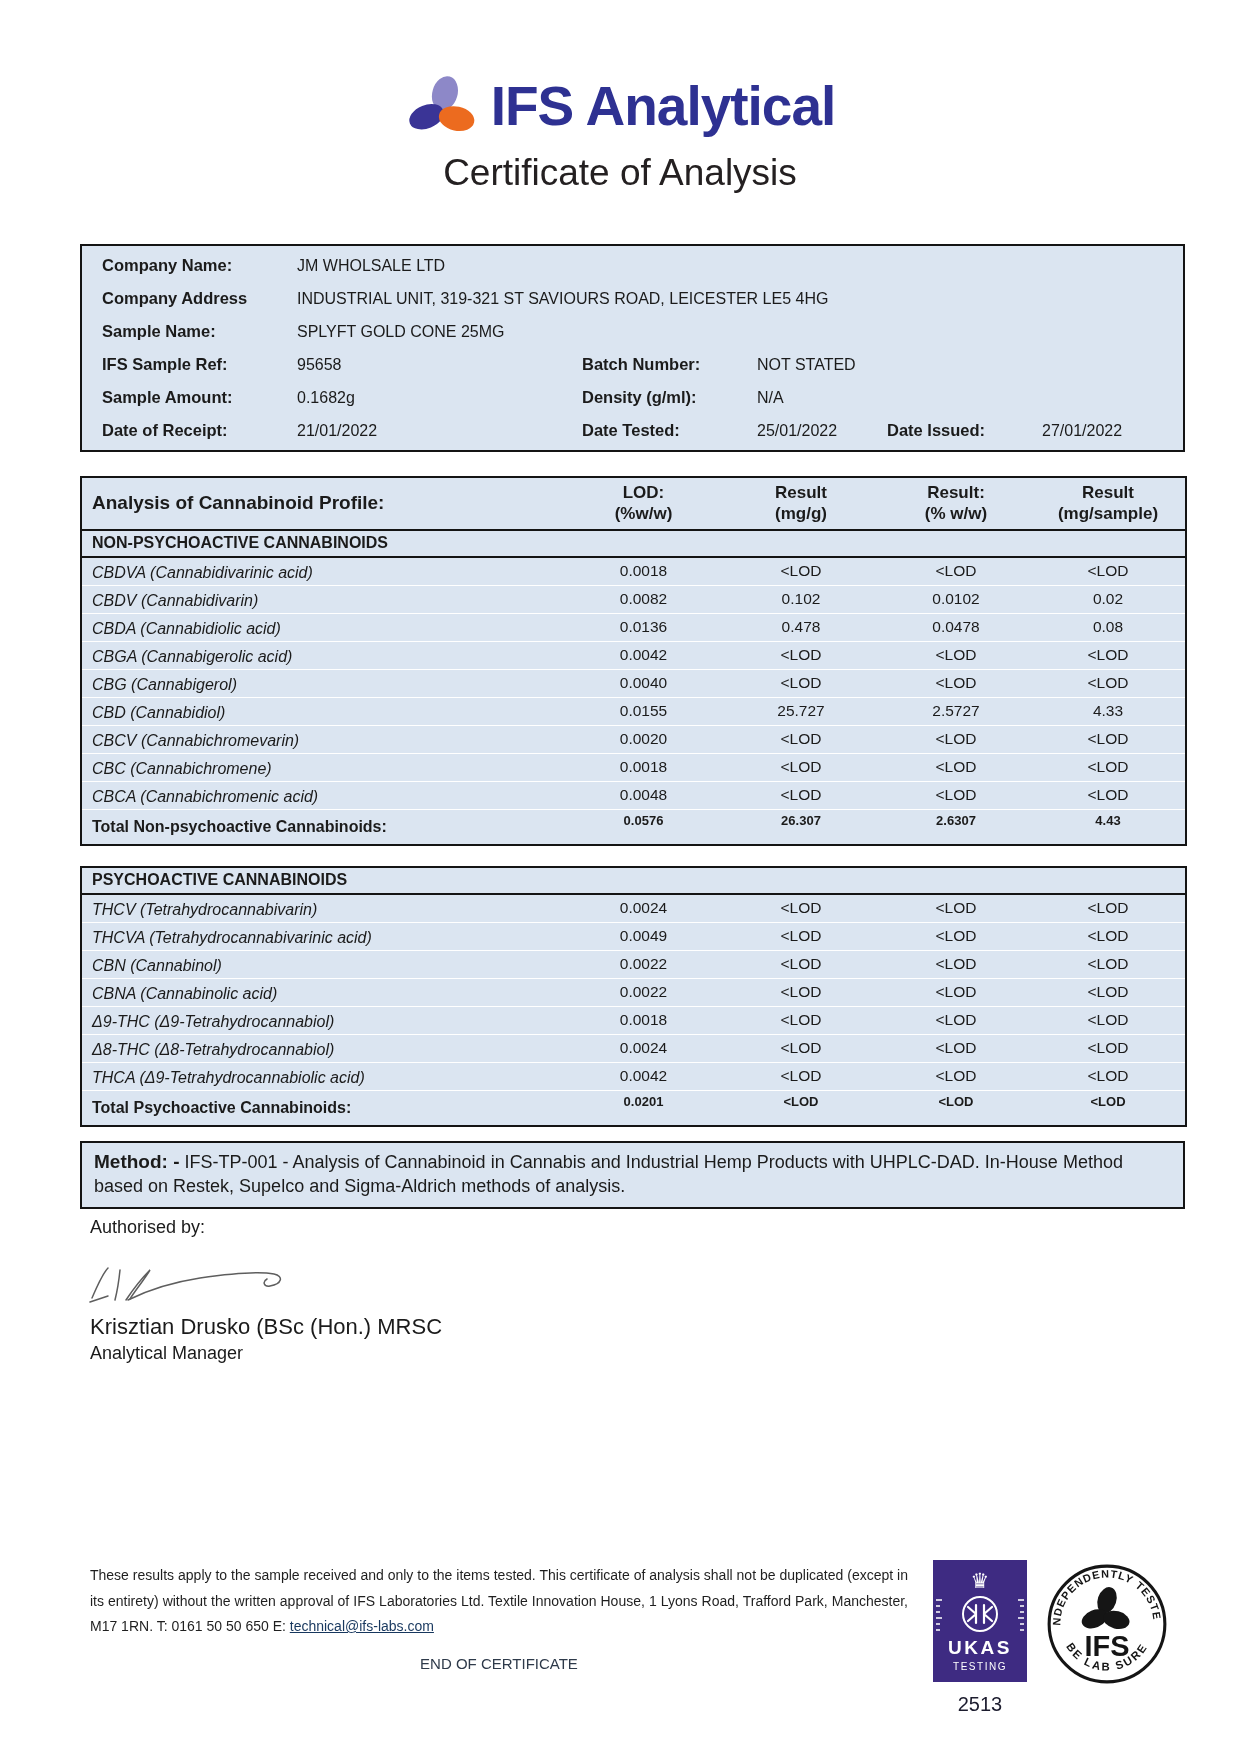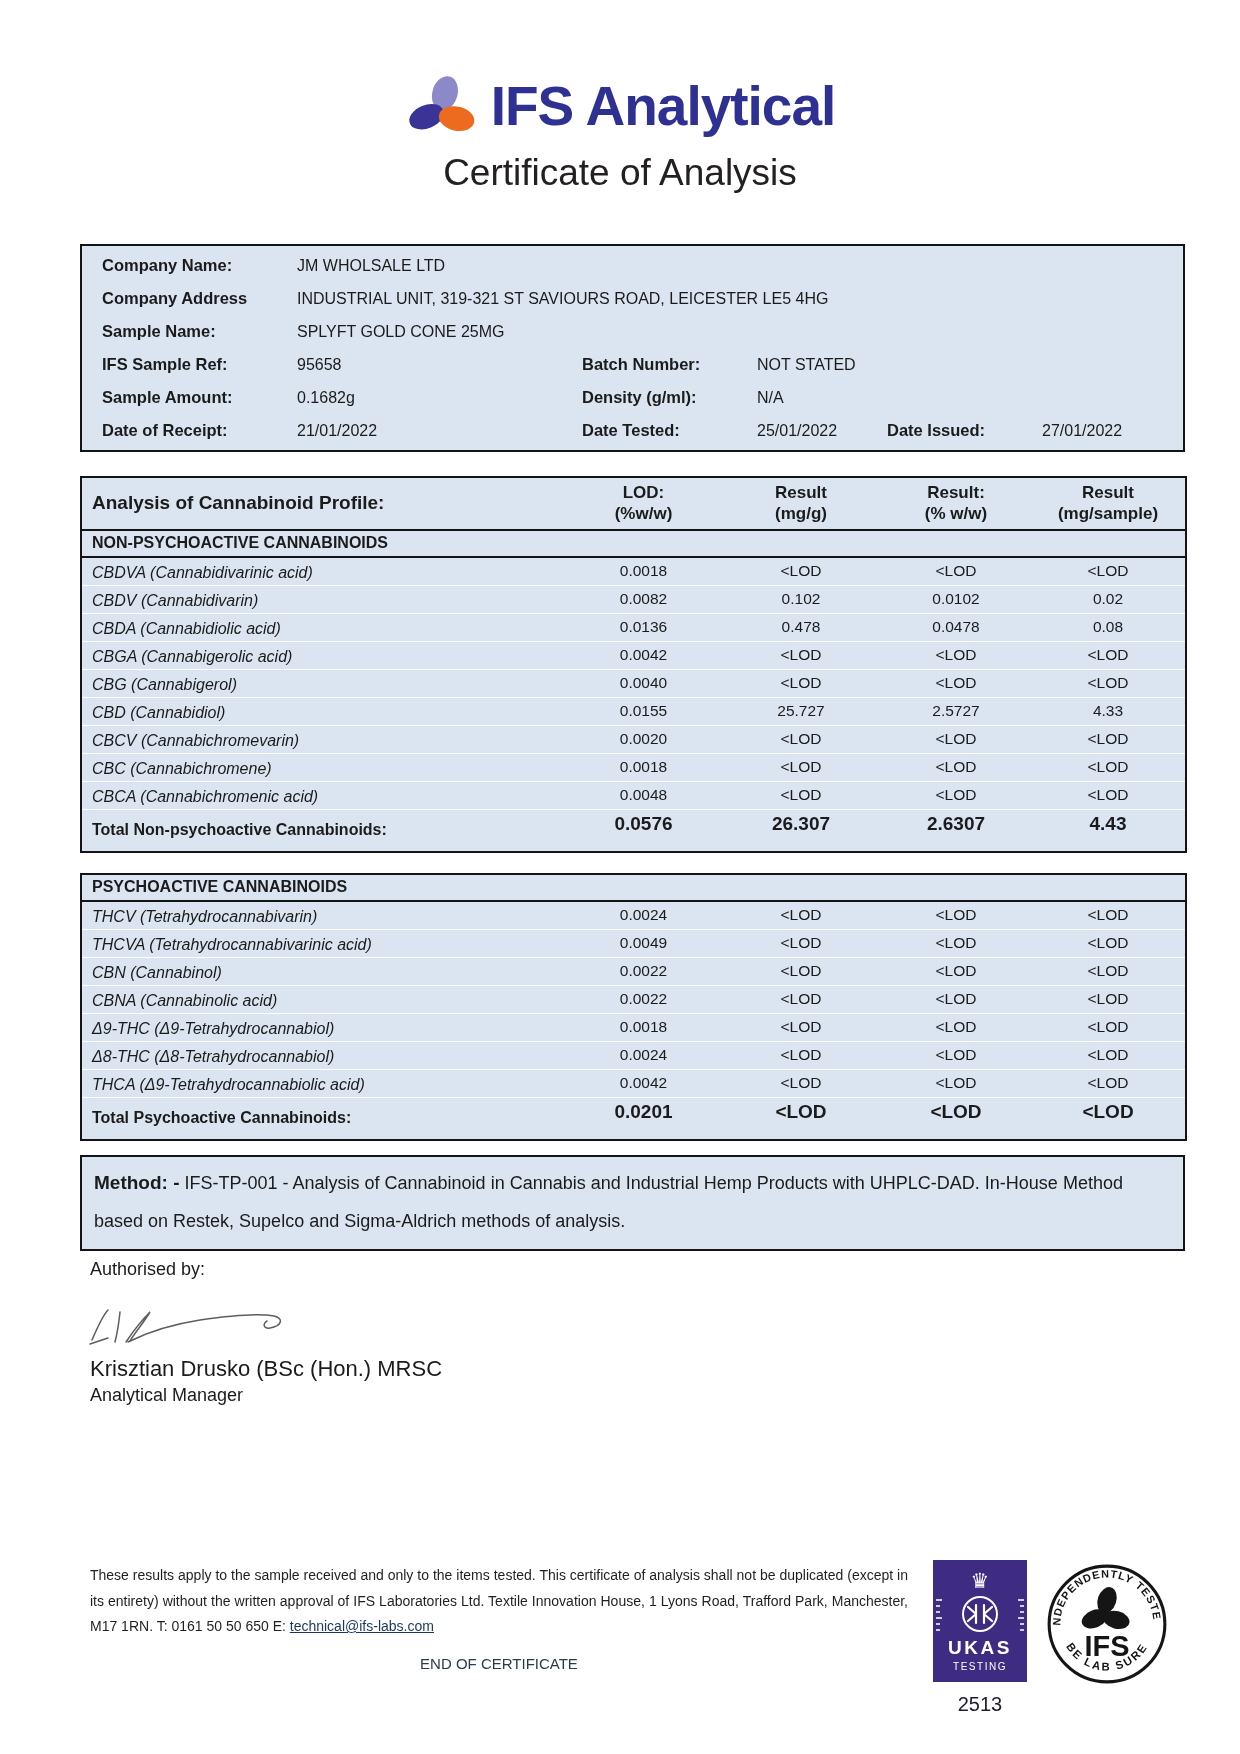--- a/index.html
+++ b/index.html
@@ -25,25 +25,25 @@
   .head-row th{border-bottom:2.5px solid #141414;vertical-align:middle;padding:4px 0 5px;}
   .head-row .tt{text-align:left;padding-left:10px;font-size:19px;font-weight:700;}
   .head-row .ch{font-size:17px;font-weight:700;line-height:21px;text-align:center;}
   .section-row td{border-bottom:2.5px solid #141414;font-weight:700;font-size:16px;
                   padding:3px 0 4px 10px;}
   .dr td{border-top:1px solid #ffffff;}
   .dr .a{font-size:16px;padding:6px 0 3px 10px;font-style:italic;}
   .dr .n{font-size:15.5px;text-align:center;padding:2.5px 0 3px;}
   .total-row td{border-top:1px solid #ffffff;font-weight:700;}
   .total-row .a{font-size:16px;padding:3px 0 4px 10px;}
-  .total-row .n{font-size:19px;text-align:center;padding:3px 0 16px;}
+  .total-row .n{font-size:13px;text-align:center;padding:3px 0 16px;}
   .t2{margin-top:20px;}
   
   .method{box-sizing:border-box;margin:14px 0 0 80px;width:1105px;border:2.5px solid #141414;
-          background:#dbe5f1;padding:7px 12px 9px;font-size:18px;line-height:38px;}
+          background:#dbe5f1;padding:7px 12px 9px;font-size:18px;line-height:24px;}
   .method .mlabel{font-weight:700;font-size:19px;}
   
   .auth-label{margin:8px 0 0 90px;font-size:18px;}
   .sig{margin:4px 0 0 86px;display:block;}
   .auth-name{margin:6px 8px 0 90px;font-size:22px;}
   .auth-role{margin:3px 0 0 90px;font-size:18px;}
   
   .disclaimer{position:absolute;top:1563px;left:90px;width:818px;font-size:14px;
               line-height:25.5px;text-align:justify;color:#1f1f1f;}
   .email-link{color:#17375e;text-decoration:underline;}

